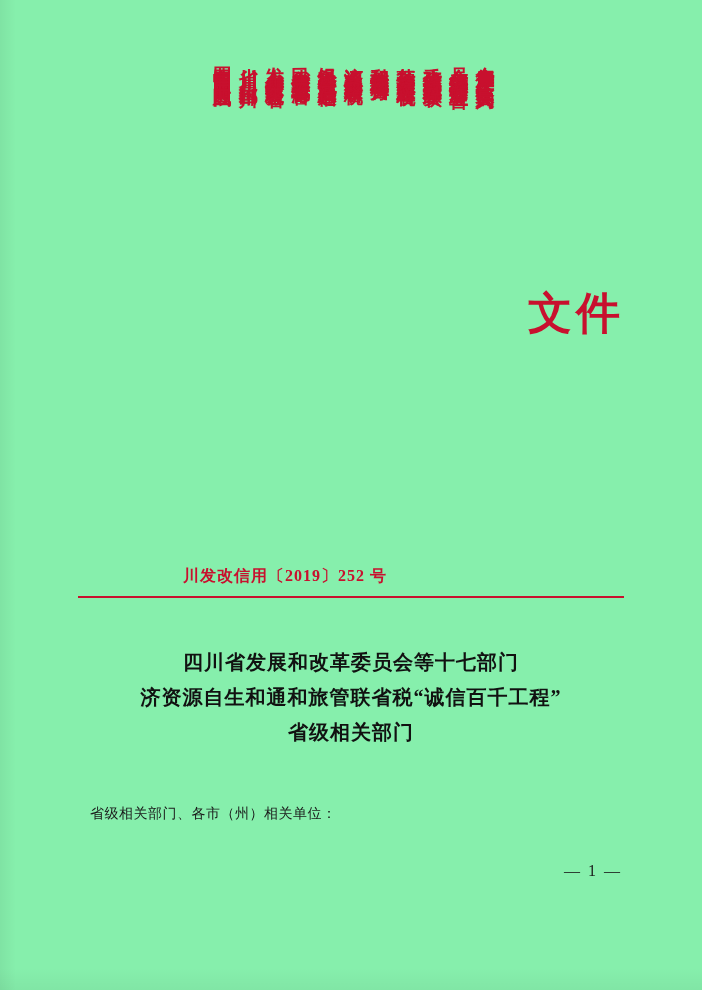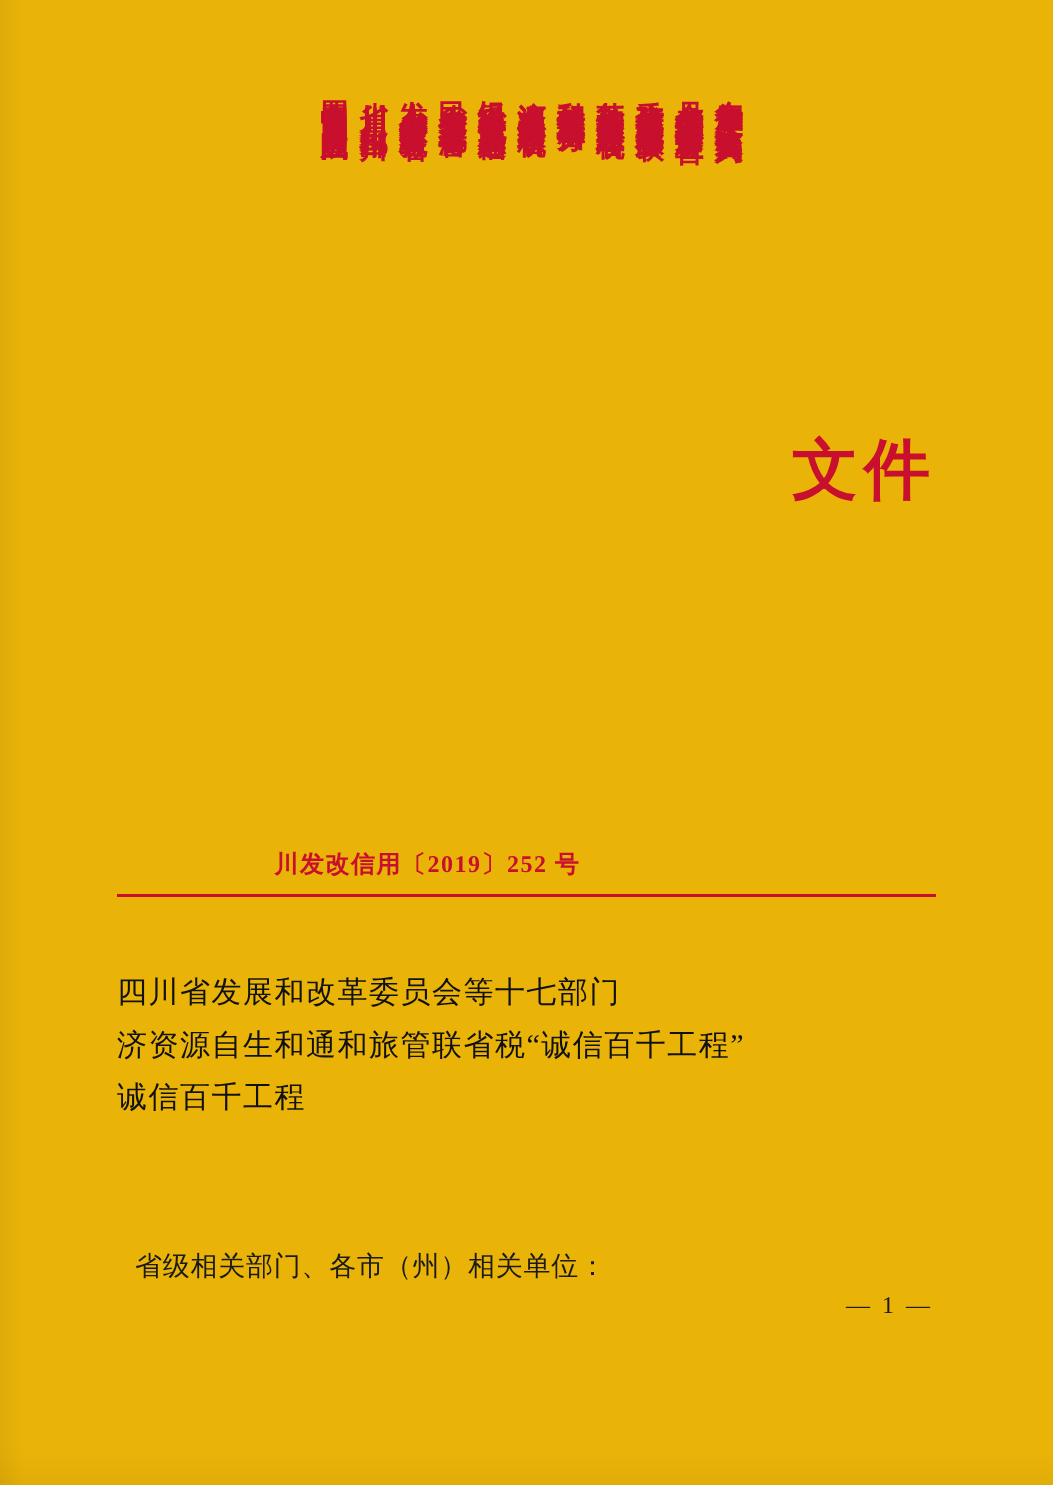--- a/index.html
+++ b/index.html
@@ -13,21 +13,21 @@
     font-family: "Liberation Serif", "DejaVu Serif", serif;
     color: #000000;
     position: relative;
     overflow: hidden;
   }
 
   .page {
     position: relative;
     width: 702px;
     height: 990px;
-    background: #eab308;
+    background: #86efac;
   }
 
   
   .masthead {
     position: absolute;
     left: 0;
     top: 52px;
     width: 702px;
     height: 500px;
   }
@@ -91,35 +91,36 @@
     height: 2px;
     background: #c8102e;
   }
 
   
   .title {
     position: absolute;
     left: 78px;
     top: 645px;
     width: 546px;
+    text-align: center;
     font-size: 20px;
-    font-weight: normal;
+    font-weight: bold;
     line-height: 1.75;
     letter-spacing: 1px;
     color: #111;
   }
   .title .tline { display: block; }
 
   
   .body {
     position: absolute;
     left: 90px;
-    top: 826px;
+    top: 800px;
     width: 528px;
-    font-size: 18px;
+    font-size: 14px;
     line-height: 2.0;
     color: #1a1a1a;
     letter-spacing: 0.5px;
   }
   .body .p-indent { text-indent: 2em; }
 
   
   .pagenum {
     position: absolute;
     left: 0;
@@ -168,21 +169,21 @@
     <div class="wenjian">文件</div>
   </div>
 
   <div class="docnum">川发改信用〔2019〕252 号</div>
 
   <div class="redrule"></div>
 
   <div class="title">
     <span class="tline">四川省发展和改革委员会等十七部门</span>
     <span class="tline">济资源自生和通和旅管联省税“诚信百千工程”</span>
-    <span class="tline">诚信百千工程</span>
+    <span class="tline">省级相关部门</span>
   </div>
 
   <div class="body">
     <div>省级相关部门、各市（州）相关单位：</div>
   </div>
 
   <div class="pagenum">— 1 —</div>
 
 </div>
 

